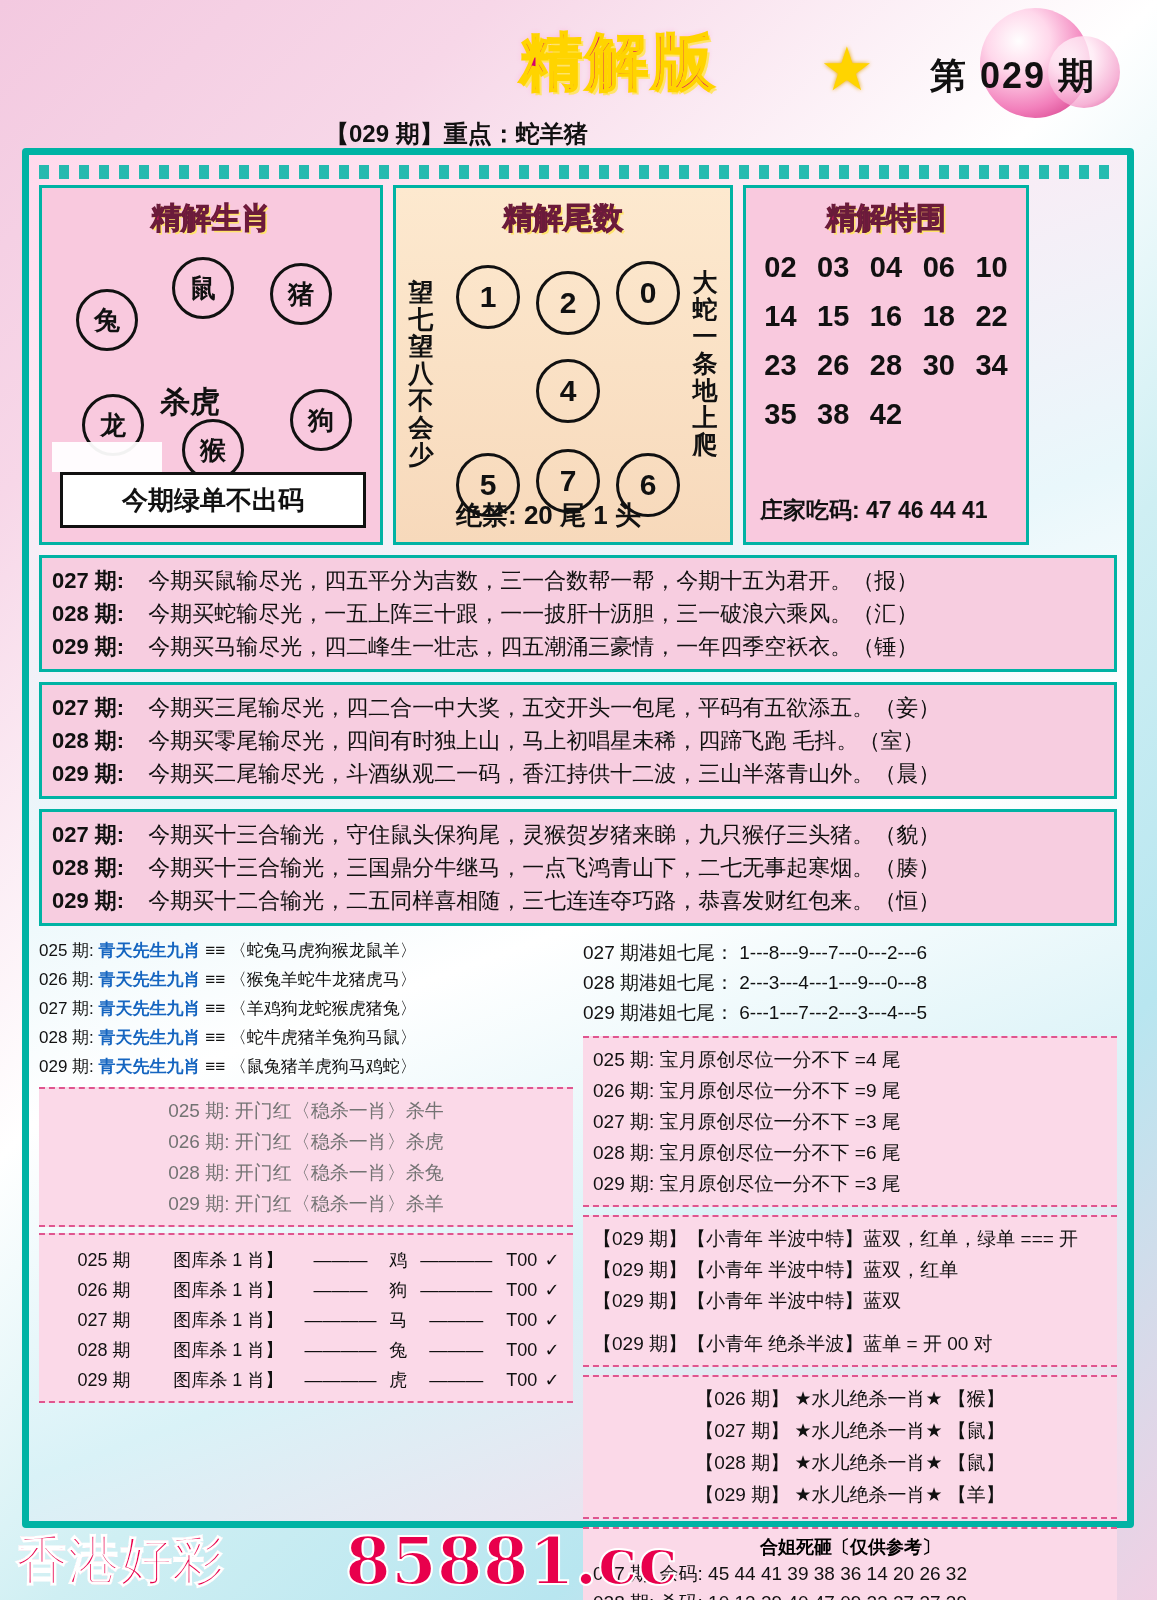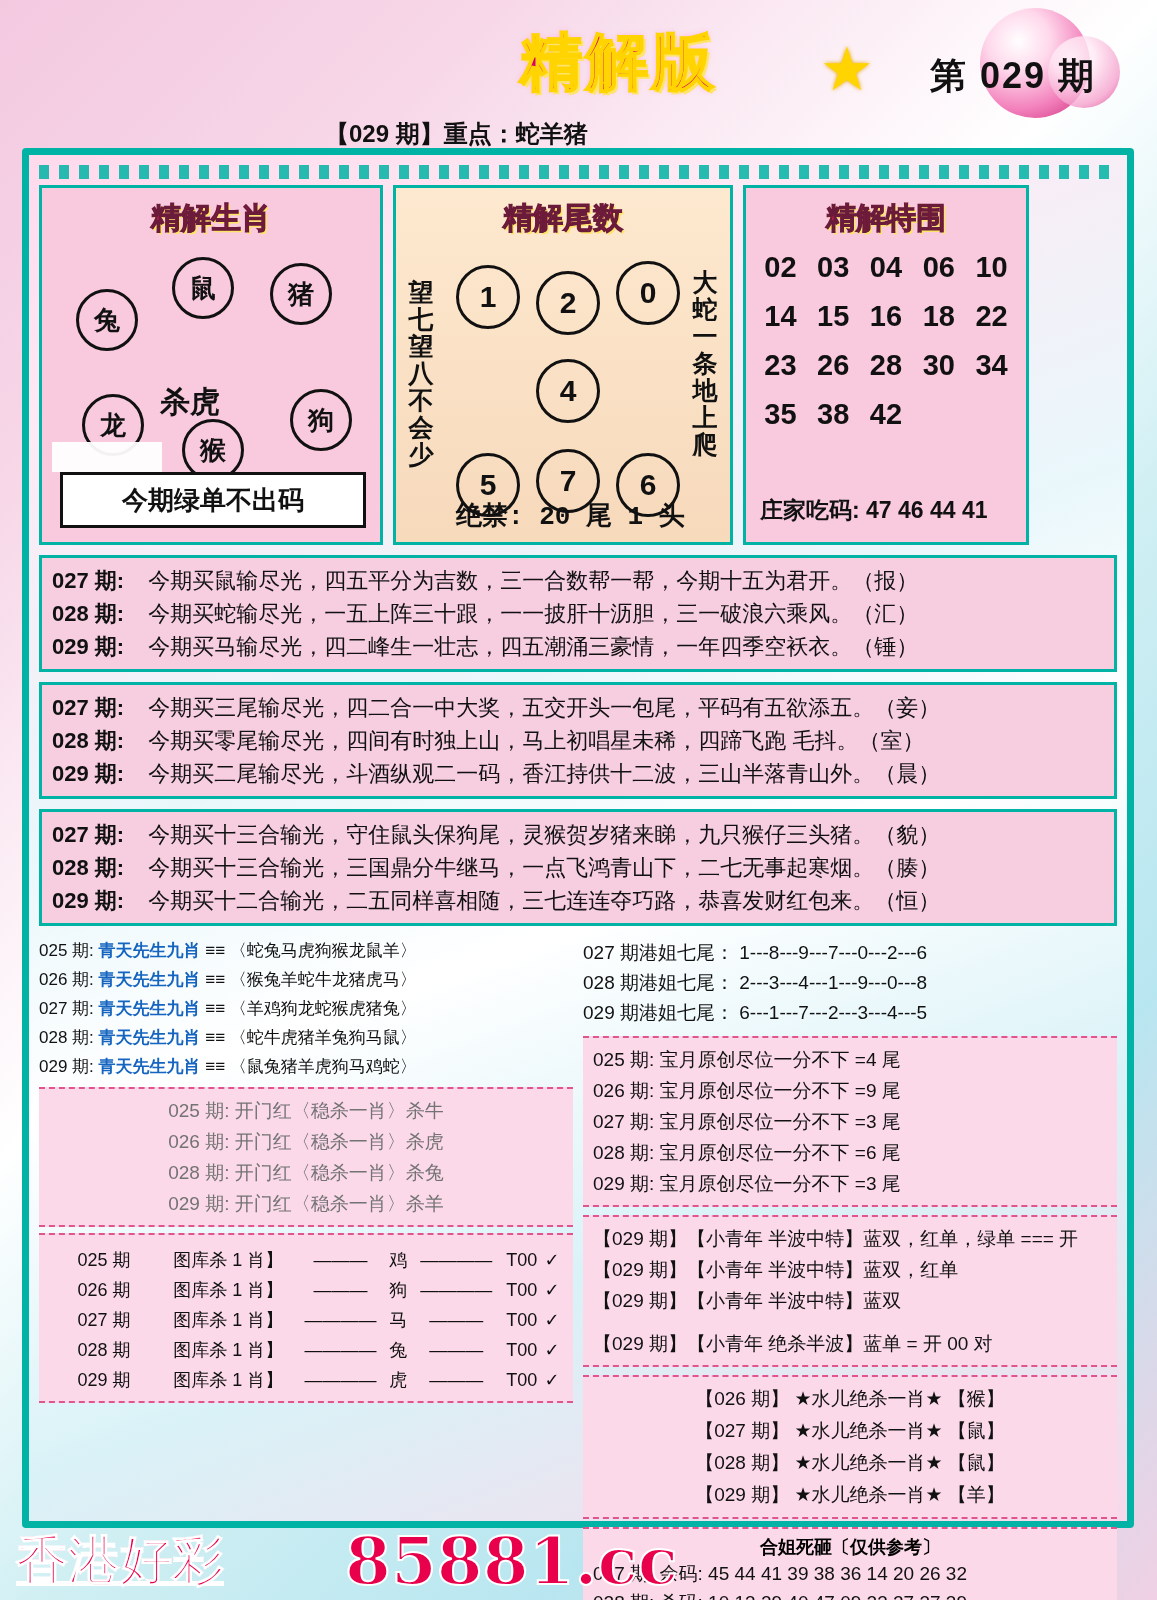--- a/index.html
+++ b/index.html
@@ -59,21 +59,21 @@
     background:#fff;display:flex;align-items:center;justify-content:center;
     font-size:26px;font-weight:bold;color:#111;
   }
   .whitepatch{position:absolute;left:10px;bottom:70px;width:110px;height:30px;background:#fff;opacity:.95;}
 
   
   .tail-wrap{position:relative;height:300px;}
   .v-text{position:absolute;font-size:25px;font-weight:bold;color:#111;line-height:27px;width:30px;text-align:center;}
   .tcircle{position:absolute;width:58px;height:58px;border-radius:50%;border:3px solid #111;
     display:flex;align-items:center;justify-content:center;font-size:30px;font-weight:bold;color:#111;}
-  .forbid{position:absolute;left:60px;bottom:6px;font-size:26px;font-weight:bold;color:#111;font-family:Liberation Mono, monospace;}
+  .forbid{position:absolute;left:60px;bottom:6px;font-size:26px;font-weight:bold;color:#111;}
 
   
   .numgrid{margin:12px 16px 0 16px;display:grid;grid-template-columns:repeat(5,1fr);row-gap:14px;gap:16px;}
   .numgrid div{font-size:29px;font-weight:bold;color:#111;text-align:center;}
   .bankerline{position:absolute;left:14px;bottom:16px;font-size:23px;font-weight:bold;color:#111;}
 
   
   .verse-block{border:3px solid #00b3a4;background:#f7cde0;margin-top:10px;padding:6px 10px;}
   .verse-row{font-size:22px;color:#111;line-height:33px;white-space:nowrap;}
   .verse-row .issue{font-weight:bold;}
@@ -100,21 +100,21 @@
   .right-box .row{font-size:19px;line-height:31px;color:#111;}
   .gang-row{font-size:19px;line-height:30px;color:#111;}
   .kill-row{font-size:19px;line-height:32px;color:#111;text-align:center;}
   .small-title{text-align:center;font-size:18px;color:#000000;font-weight:bold;}
   .code-row{font-size:19px;line-height:29px;color:#111;}
 
   
   .footer{position:absolute;left:0;bottom:0;width:1157px;height:78px;}
   .footer-text{
     position:absolute;left:16px;bottom:4px;font-size:52px;font-weight:bold;color:#e8004c;
-    font-family:"DejaVu Serif","Liberation Serif",serif;text-decoration:underline;-webkit-text-stroke:1px #fff;
+    font-family:"DejaVu Serif","Liberation Serif",serif;-webkit-text-stroke:1px #fff;
   }
   .footer-url{
     position:absolute;left:345px;bottom:0px;font-size:66px;font-weight:bold;color:#e8004c;
     font-family:"DejaVu Serif","Liberation Serif",serif;-webkit-text-stroke:2px #fff;
   }
 </style>
 </head>
 <body>
 
 <div class="header">

